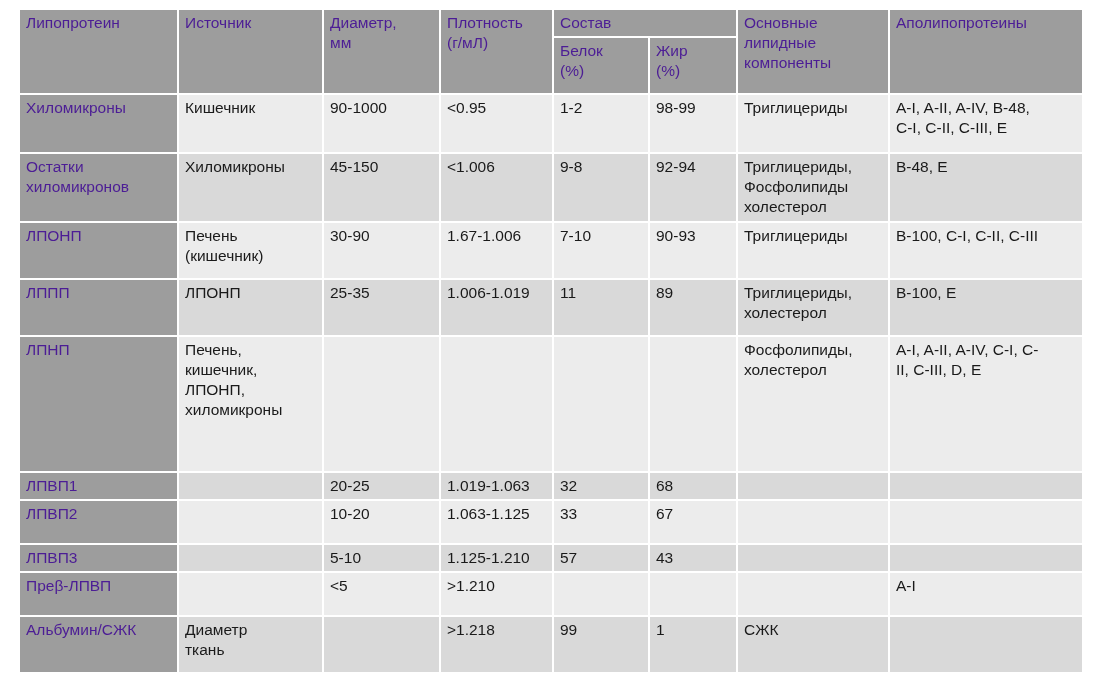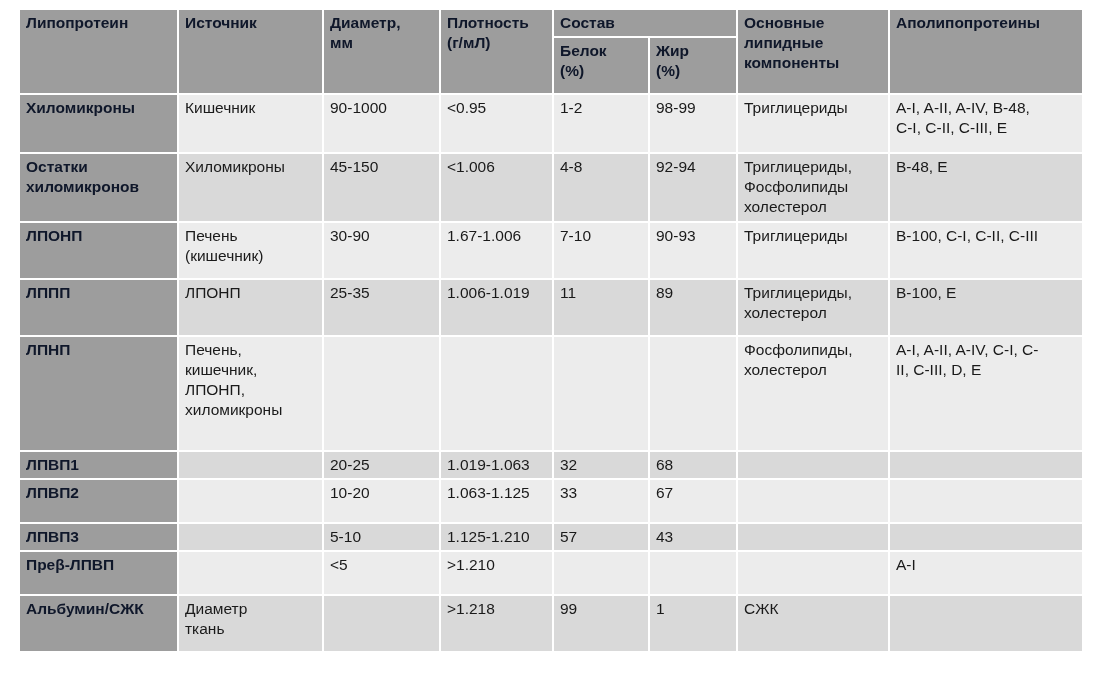--- a/index.html
+++ b/index.html
@@ -22,22 +22,22 @@
     vertical-align: top;
     text-align: left;
     padding: 3px 5px 3px 6px;
     white-space: pre-line;
     overflow: hidden;
     font-size: 15.5px;
     line-height: 1.3;
   }
   .lipo thead th, .lipo tbody th {
     background: #9d9d9d;
-    color: #0f172a;
-    font-weight: bold;
+    color: #4c1d95;
+    font-weight: normal;
   }
   .lipo td { color: #1a1a1a; font-weight: normal; }
   .lipo tbody tr:nth-child(odd)  td { background: #ececec; }
   .lipo tbody tr:nth-child(even) td { background: #d9d9d9; }
 </style>
 </head>
 <body>
 
 <div class="page">
 
@@ -84,21 +84,21 @@
         <td>Триглицериды</td>
         <td>A-I, A-II, A-IV, B-48,
 C-I, C-II, C-III, E</td>
       </tr>
       <tr style="height:60px">
         <th>Остатки
 хиломикронов</th>
         <td>Хиломикроны</td>
         <td>45-150</td>
         <td>&lt;1.006</td>
-        <td>4-8</td>
+        <td>9-8</td>
         <td>92-94</td>
         <td>Триглицериды,
 Фосфолипиды
 холестерол</td>
         <td>B-48, E</td>
       </tr>
       <tr style="height:57px">
         <th>ЛПОНП</th>
         <td>Печень
 (кишечник)</td>
@@ -113,21 +113,21 @@
         <th>ЛППП</th>
         <td>ЛПОНП</td>
         <td>25-35</td>
         <td>1.006-1.019</td>
         <td>11</td>
         <td>89</td>
         <td>Триглицериды,
 холестерол</td>
         <td>B-100, E</td>
       </tr>
-      <tr style="height:115px">
+      <tr style="height:136px">
         <th>ЛПНП</th>
         <td>Печень,
 кишечник,
 ЛПОНП,
 хиломикроны</td>
         <td></td>
         <td></td>
         <td></td>
         <td></td>
         <td>Фосфолипиды,

